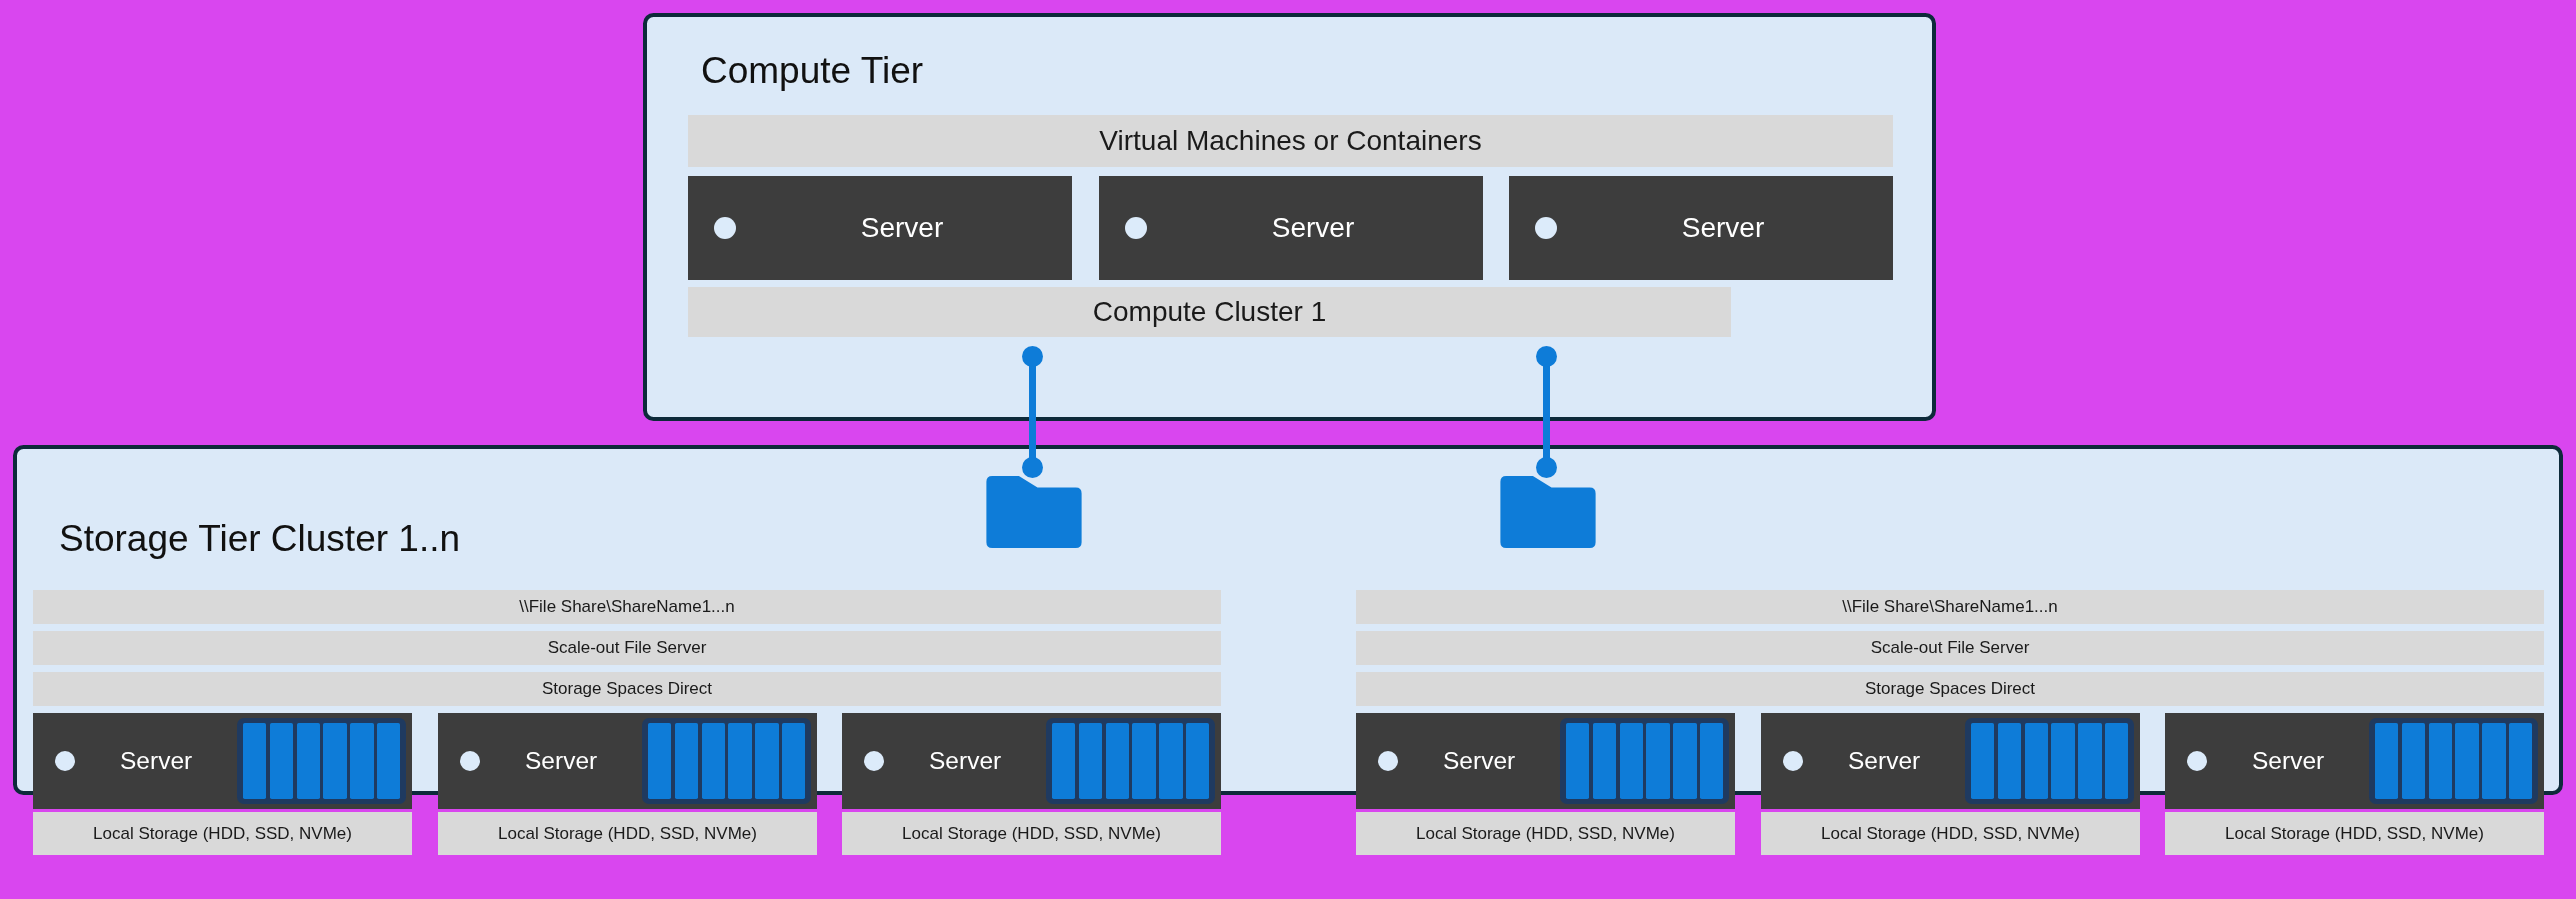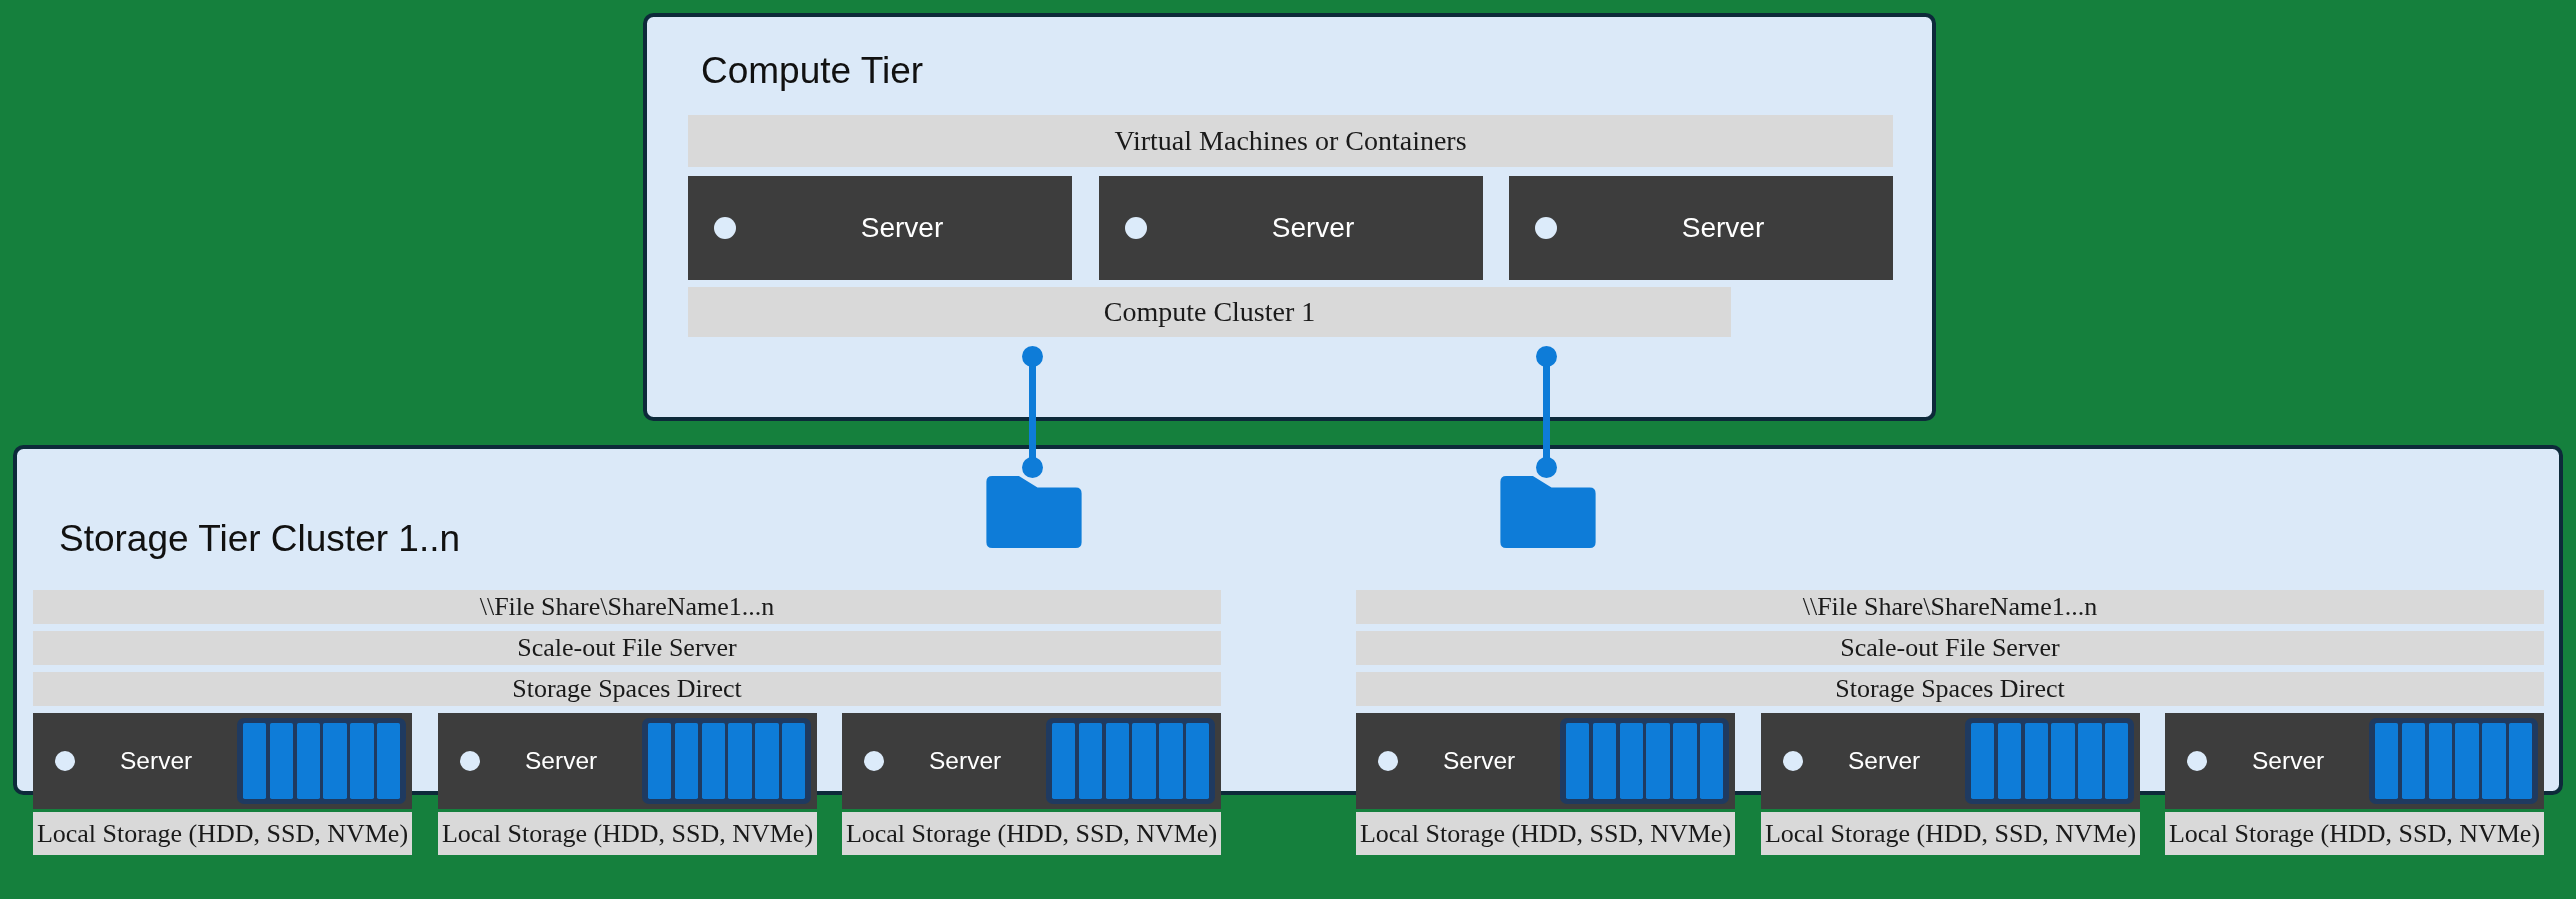--- a/index.html
+++ b/index.html
@@ -1,26 +1,26 @@
 <!DOCTYPE html>
 <html style="font-size:9.3px"><head>
 <meta charset="utf-8">
 <style>
   html,body{margin:0;padding:0;background:#ffffff;}
   body{width:2576px;height:900px;font-family:"Liberation Sans",sans-serif;}
-  .canvas{position:relative;width:2576px;height:900px;background:#15803d;overflow:hidden;}
+  .canvas{position:relative;width:2576px;height:900px;background:#d946ef;overflow:hidden;}
 
   
   .panel{position:absolute;background:#dbe9f8;border:4.7px solid #0d2a3a;border-radius:10.5px;box-sizing:border-box;}
   .panel-title{position:absolute;font-size:37px;color:#111111;white-space:nowrap;}
 
   
-  .gbar{position:absolute;background:#d9d9d9;color:#1a1a1a;display:flex;align-items:center;justify-content:center;box-sizing:border-box;white-space:nowrap;font-family:Liberation Serif, serif;}
+  .gbar{position:absolute;background:#d9d9d9;color:#1a1a1a;display:flex;align-items:center;justify-content:center;box-sizing:border-box;white-space:nowrap;}
   .gbar.big{font-size:28px;}
-  .gbar.small{font-size:26px;}
+  .gbar.small{font-size:17px;}
 
   
   .srv{position:absolute;background:#3d3d3d;display:flex;align-items:center;box-sizing:border-box;gap:44px;}
   .srv .dot{flex:0 0 auto;border-radius:50%;background:#dcebfa;}
   .csrv-dot{width:22px;height:22px;margin-left:26px;}
   .ssrv-dot{width:20px;height:20px;margin-left:22px;}
   .srv-label{color:#ffffff;text-align:center;}
   .csrv-label{flex:1;font-size:28px;margin-right:48px;}
   .ssrv-label{flex:1;font-size:24.5px;}
 

